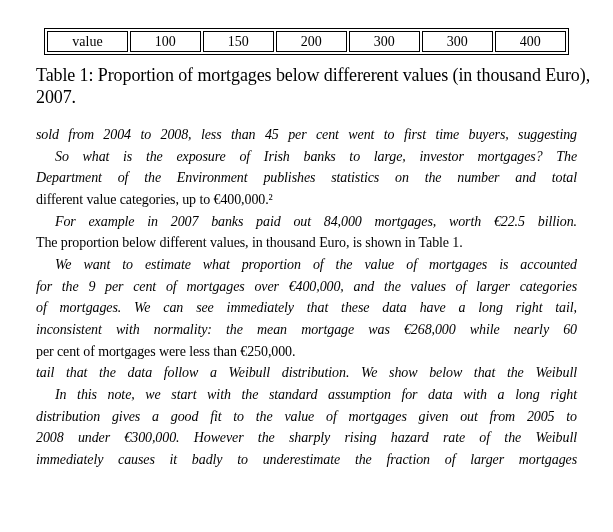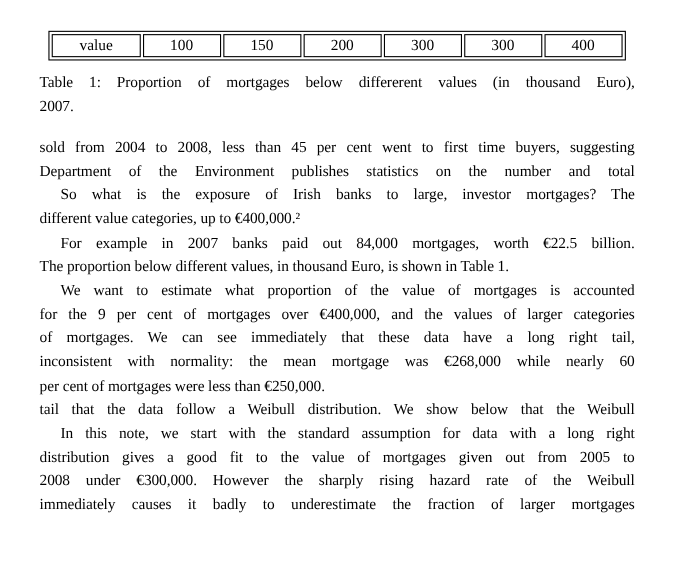--- a/index.html
+++ b/index.html
@@ -26,36 +26,36 @@
     text-align: center;
     padding: 0 24px;
     min-width: 40px;
   }
   table.cdf td.rowhead { min-width: 46px; }
 
   
   .caption {
     width: 541px;
     margin: 10px auto 16px auto;
-    font-size: 14px;
+    font-size: 18px;
     line-height: 21.5px;
     letter-spacing: -0.1px;
   }
   .cap-j { text-align: justify; text-align-last: justify; -moz-text-align-last: justify; white-space: nowrap; }
 
   
   .bodytext {
     width: 541px;
     margin: 11px auto 0 auto;
     font-size: 14px;
     line-height: 21.65px;
     letter-spacing: -0.1px;
   }
   .line { white-space: nowrap; }
-  .line.j { text-align: justify; text-align-last: justify; -moz-text-align-last: justify; }
+  .line.j { text-align: justify; text-align-last: justify; font-style: italic; -moz-text-align-last: justify; }
   .line.indent { text-indent: 19px; }
 </style>
 </head>
 <body>
 
 <div class="page">
 
   <div class="tablewrap">
     <table class="cdf">
       <tbody>
@@ -77,22 +77,22 @@
     <div>2007.</div>
   </div>
 
   <div class="bodytext">
 
     <div>
       <div class="line j">sold from 2004 to 2008, less than 45 per cent went to first time buyers, suggesting</div>
     </div>
 
     <div>
+      <div class="line j indent">So what is the exposure of Irish banks to large, investor mortgages?  The</div>
       <div class="line j">Department of the Environment publishes statistics on the number and total</div>
-      <div class="line j indent">So what is the exposure of Irish banks to large, investor mortgages?  The</div>
       <div class="line">different value categories, up to €400,000.²</div>
     </div>
 
     <div>
       <div class="line j indent">For example in 2007 banks paid out 84,000 mortgages, worth €22.5 billion.</div>
       <div class="line">The proportion below different values, in thousand Euro, is shown in Table 1.</div>
     </div>
 
     <div>
       <div class="line j indent">We want to estimate what proportion of the value of mortgages is accounted</div>

